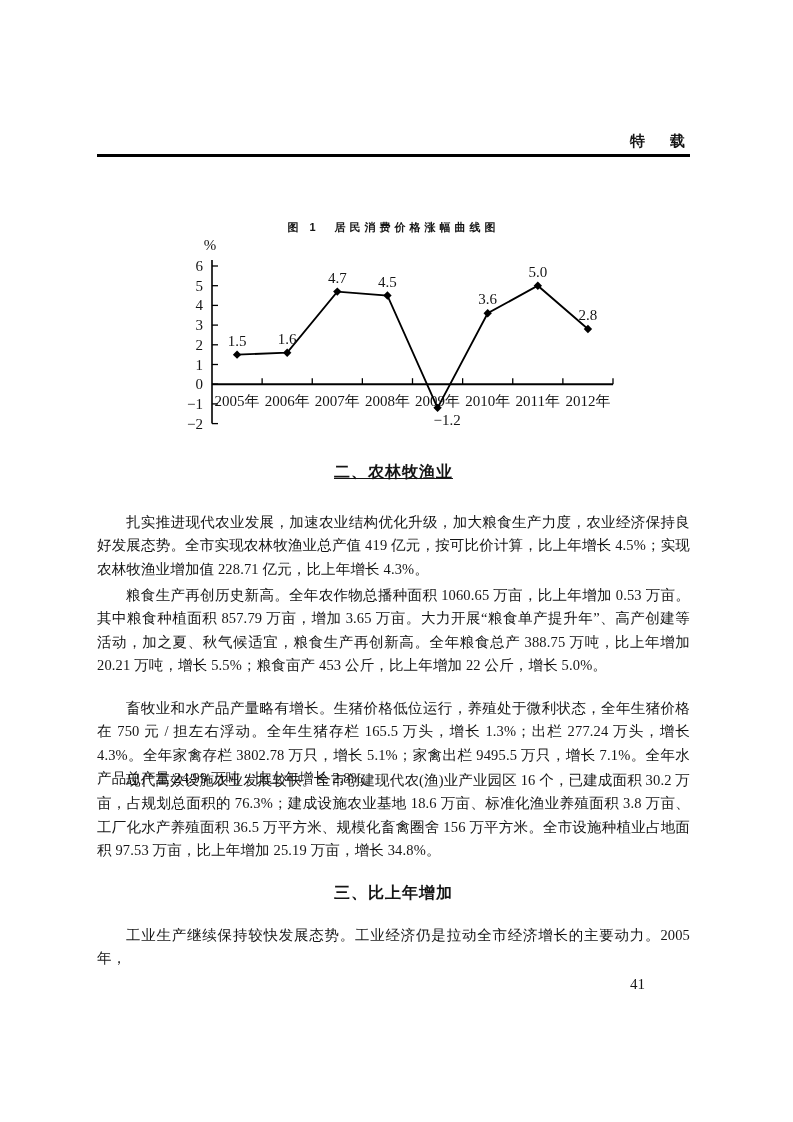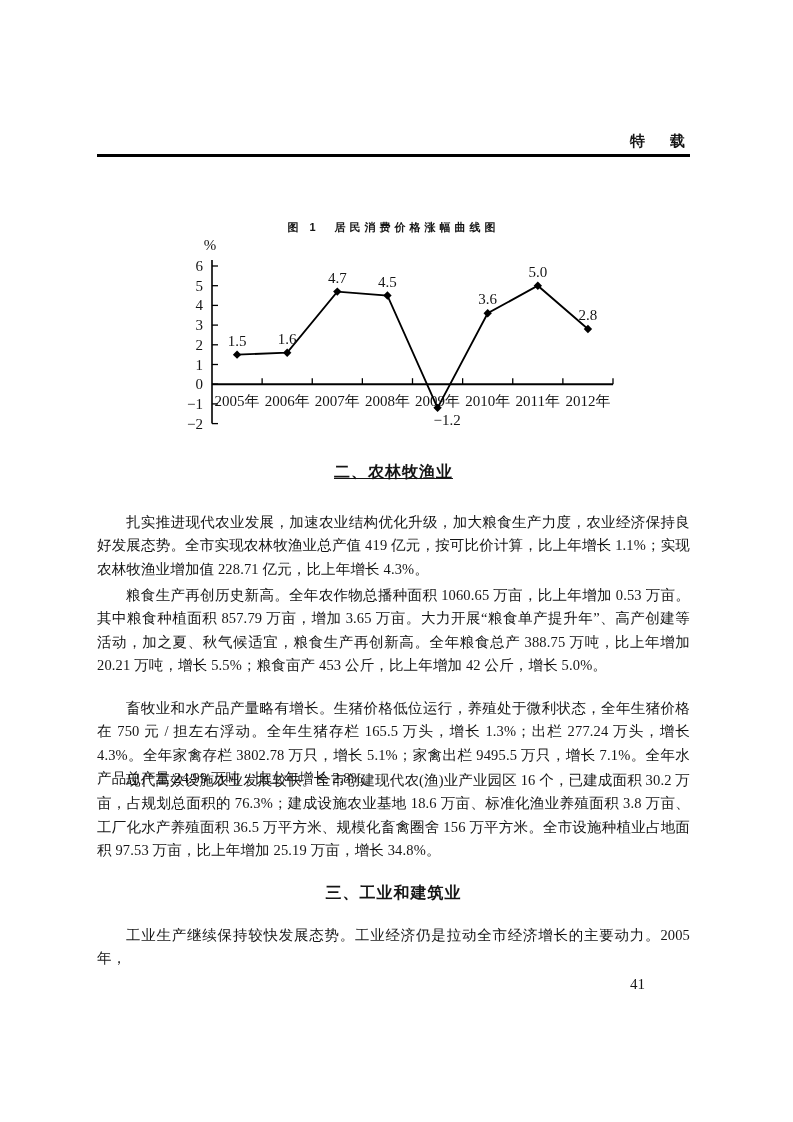--- a/index.html
+++ b/index.html
@@ -114,24 +114,24 @@
         <text x="237.4375" y="56.55" text-anchor="middle" class="dlab">4.5</text>
         <text x="283.5625" y="194.84" text-anchor="start" class="dlab">−1.2</text>
         <text x="337.6875" y="74.28" text-anchor="middle" class="dlab">3.6</text>
         <text x="387.8125" y="46.7" text-anchor="middle" class="dlab">5.0</text>
         <text x="437.9375" y="90.03999999999999" text-anchor="middle" class="dlab">2.8</text>
       </svg>
   </div>
 
   <h2 class="abs section-heading sec-1">二、农林牧渔业</h2>
 
-  <p class="abs para p1">扎实推进现代农业发展，加速农业结构优化升级，加大粮食生产力度，农业经济保持良好发展态势。全市实现农林牧渔业总产值 419 亿元，按可比价计算，比上年增长 1.1%；实现农林牧渔业增加值 228.71 亿元，比上年增长 4.3%。</p>
-  <p class="abs para p2">粮食生产再创历史新高。全年农作物总播种面积 1060.65 万亩，比上年增加 0.53 万亩。其中粮食种植面积 857.79 万亩，增加 3.65 万亩。大力开展“粮食单产提升年”、高产创建等活动，加之夏、秋气候适宜，粮食生产再创新高。全年粮食总产 388.75 万吨，比上年增加 20.21 万吨，增长 5.5%；粮食亩产 453 公斤，比上年增加 42 公斤，增长 5.0%。</p>
+  <p class="abs para p1">扎实推进现代农业发展，加速农业结构优化升级，加大粮食生产力度，农业经济保持良好发展态势。全市实现农林牧渔业总产值 419 亿元，按可比价计算，比上年增长 4.5%；实现农林牧渔业增加值 228.71 亿元，比上年增长 4.3%。</p>
+  <p class="abs para p2">粮食生产再创历史新高。全年农作物总播种面积 1060.65 万亩，比上年增加 0.53 万亩。其中粮食种植面积 857.79 万亩，增加 3.65 万亩。大力开展“粮食单产提升年”、高产创建等活动，加之夏、秋气候适宜，粮食生产再创新高。全年粮食总产 388.75 万吨，比上年增加 20.21 万吨，增长 5.5%；粮食亩产 453 公斤，比上年增加 22 公斤，增长 5.0%。</p>
   <p class="abs para p3">畜牧业和水产品产量略有增长。生猪价格低位运行，养殖处于微利状态，全年生猪价格在 750 元 / 担左右浮动。全年生猪存栏 165.5 万头，增长 1.3%；出栏 277.24 万头，增长 4.3%。全年家禽存栏 3802.78 万只，增长 5.1%；家禽出栏 9495.5 万只，增长 7.1%。全年水产品总产量 24.99 万吨，比上年增长 2.8%。</p>
   <p class="abs para p4">现代高效设施农业发展较快。全市创建现代农(渔)业产业园区 16 个，已建成面积 30.2 万亩，占规划总面积的 76.3%；建成设施农业基地 18.6 万亩、标准化渔业养殖面积 3.8 万亩、工厂化水产养殖面积 36.5 万平方米、规模化畜禽圈舍 156 万平方米。全市设施种植业占地面积 97.53 万亩，比上年增加 25.19 万亩，增长 34.8%。</p>
 
-  <h2 class="abs section-heading sec-2">三、工业和建筑业</h2>
+  <h2 class="abs section-heading sec-2">三、比上年增加</h2>
 
   <p class="abs para p5">工业生产继续保持较快发展态势。工业经济仍是拉动全市经济增长的主要动力。2005 年，</p>
 
   <div class="abs page-number">41</div>
 
 </div>
 
 </body></html>

